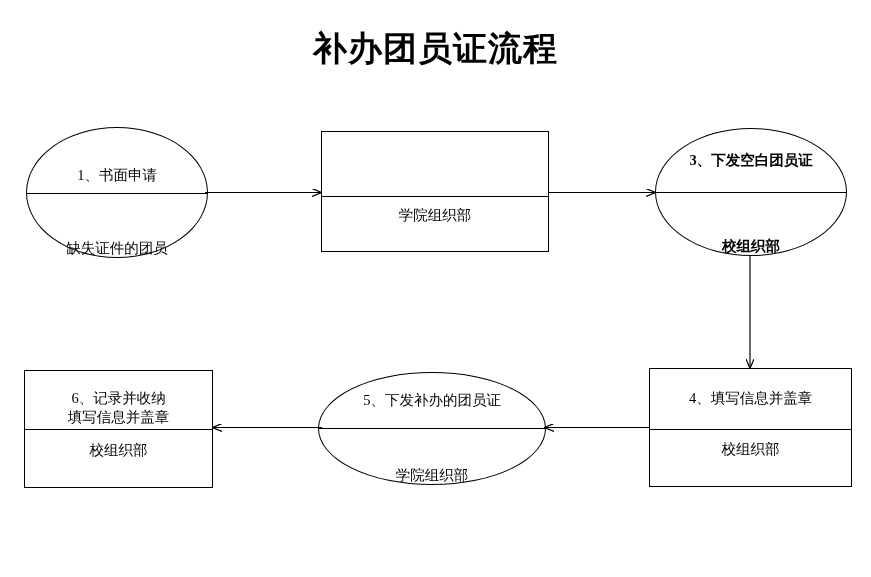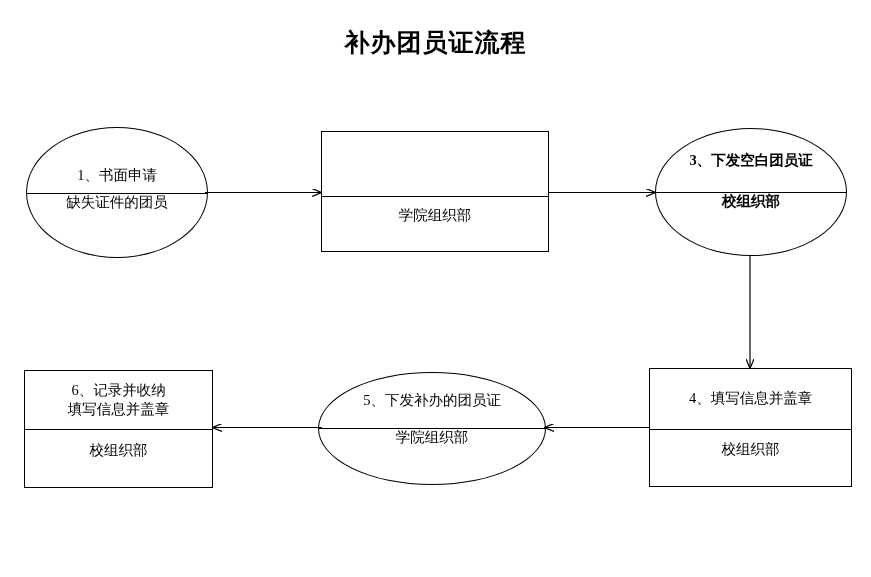--- a/index.html
+++ b/index.html
@@ -25,21 +25,21 @@
     height: 577px;
   }
   .chart-title {
     position: absolute;
     left: 0;
     top: 26px;
     width: 871px;
     text-align: center;
     font-family: "DejaVu Sans", "Liberation Sans", sans-serif;
     font-weight: bold;
-    font-size: 25px;
+    font-size: 34px;
     letter-spacing: 1px;
     color: #000000;
     white-space: nowrap;
   }
   .node {
     position: absolute;
     box-sizing: border-box;
   }
   .node-top, .node-bottom {
     position: absolute;
@@ -52,21 +52,21 @@
   }
   .node-top {
     display: flex;
     flex-direction: column;
     justify-content: center;
     align-items: center;
   }
   .node-bottom {
     display: flex;
     flex-direction: column;
-    justify-content: flex-start;
+    justify-content: flex-end;
     align-items: center;
   }
   .node-top span, .node-bottom span {
     display: block;
     white-space: nowrap;
   }
   
   .box-node {
     border: 1.6px solid #000000;
     background: transparent;
@@ -171,21 +171,21 @@
     <div class="node-top" style="top:0; height:56px;">
       <span>5、下发补办的团员证</span>
     </div>
     <div class="node-bottom" style="top:56px; height:57px;">
       <span>学院组织部</span>
     </div>
   </div>
 
   <div class="node box-node" style="left:24px; top:370px; width:189px; height:118px;">
     <div class="divider" style="top:57.5px;"></div>
-    <div class="node-top" style="top:0; height:57.5px;align-items:center;">
+    <div class="node-top" style="top:8px; height:57.5px;align-items:center;">
       <span>6、记录并收纳</span>
       <span>填写信息并盖章</span>
     </div>
     <div class="node-bottom" style="top:57.5px; height:60.5px; justify-content:flex-start; padding-top:12px;">
       <span>校组织部</span>
     </div>
   </div>
 
 </div>
 

